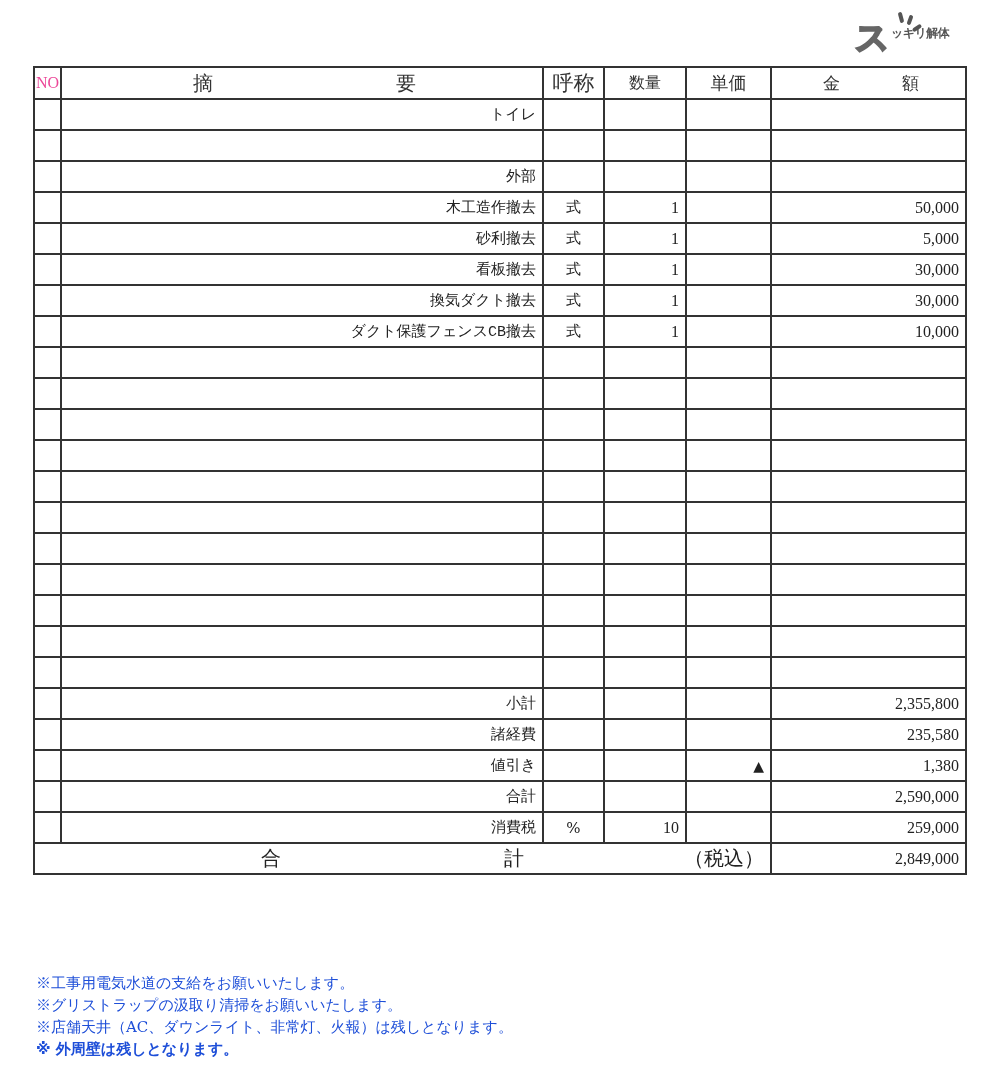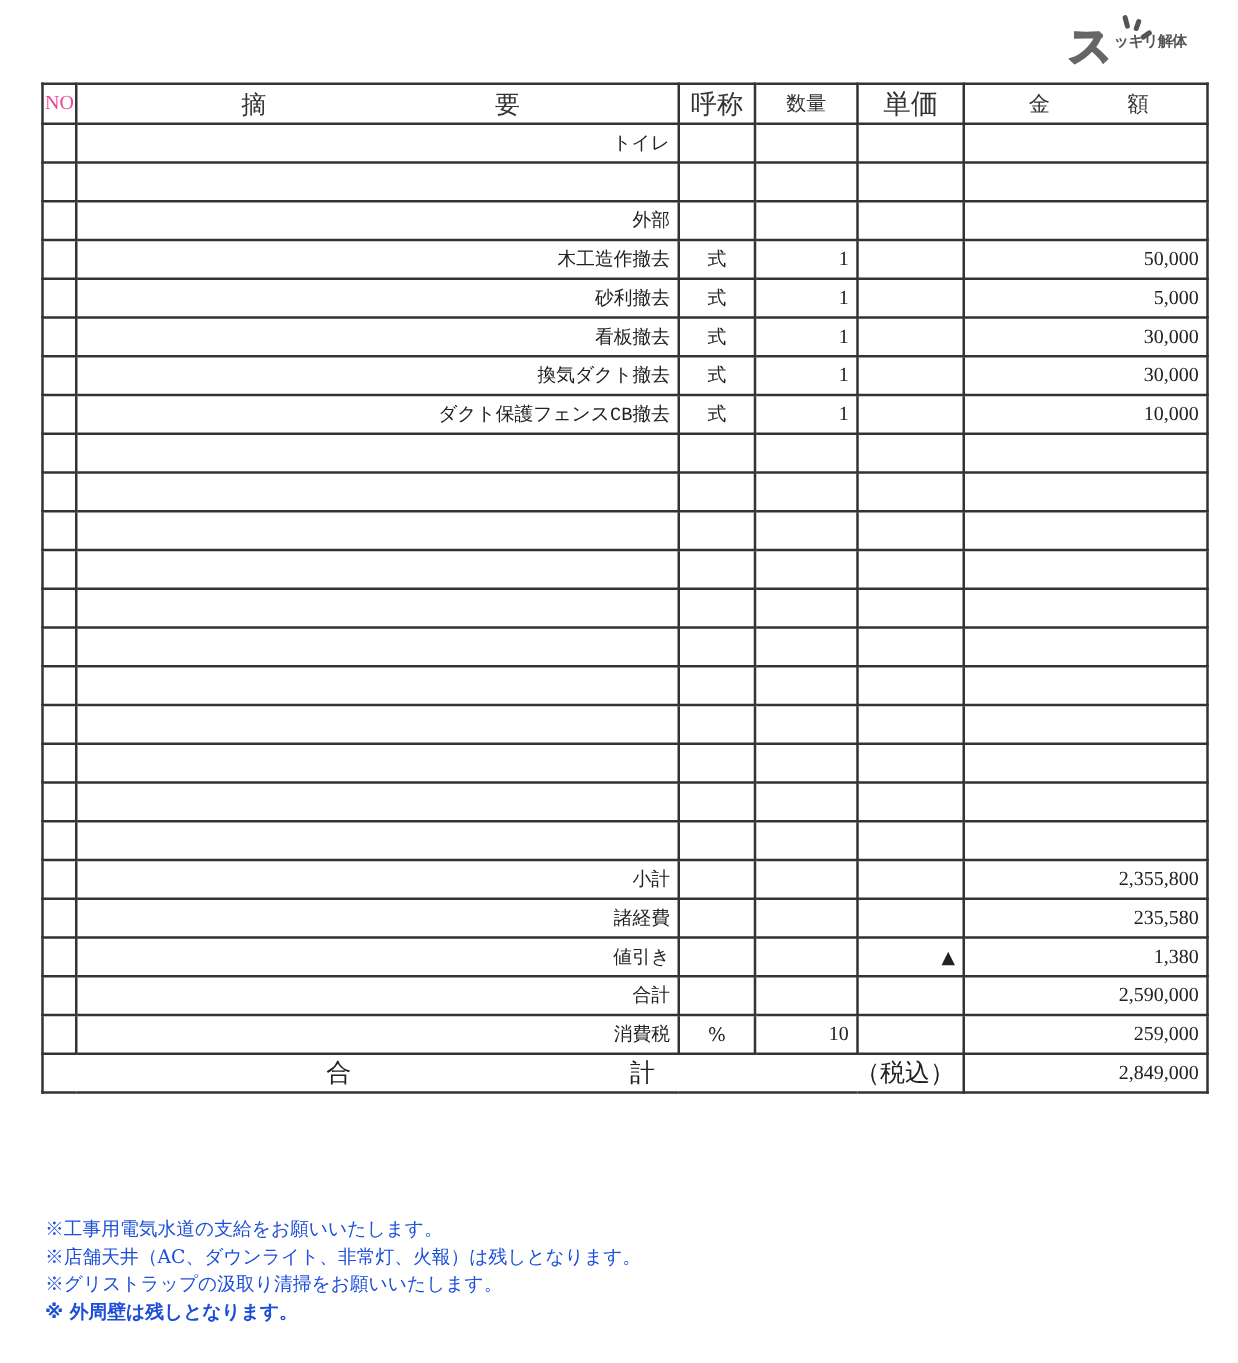--- a/index.html
+++ b/index.html
@@ -61,21 +61,21 @@
       <tr>
         <th class="no-head">NO</th>
         <th>
           <div class="desc-head">
             <span>摘</span>
             <span>要</span>
           </div>
         </th>
         <th class="center" style="font-size:21px">呼称</th>
         <th class="center" style="font-size:16px">数量</th>
-        <th class="center" style="font-size:22px">単価</th>
+        <th class="center" style="font-size:18px">単価</th>
         <th>
           <div class="amt-head">
             <span>金</span>
             <span>額</span>
           </div>
         </th>
       </tr>
     </thead>
     <tbody id="rows-body">
         <tr>
@@ -283,16 +283,16 @@
           </div>
         </td>
         <td class="right num">2,849,000</td>
       </tr>
     </tfoot>
   </table>
 </div>
 
 <div class="notes">
   <div>※工事用電気水道の支給をお願いいたします。</div>
+  <div>※グリストラップの汲取り清掃をお願いいたします。</div>
   <div>※店舗天井（AC、ダウンライト、非常灯、火報）は残しとなります。</div>
-  <div>※グリストラップの汲取り清掃をお願いいたします。</div>
   <div class="bold">※ 外周壁は残しとなります。</div>
 </div>
 
 </body></html>

